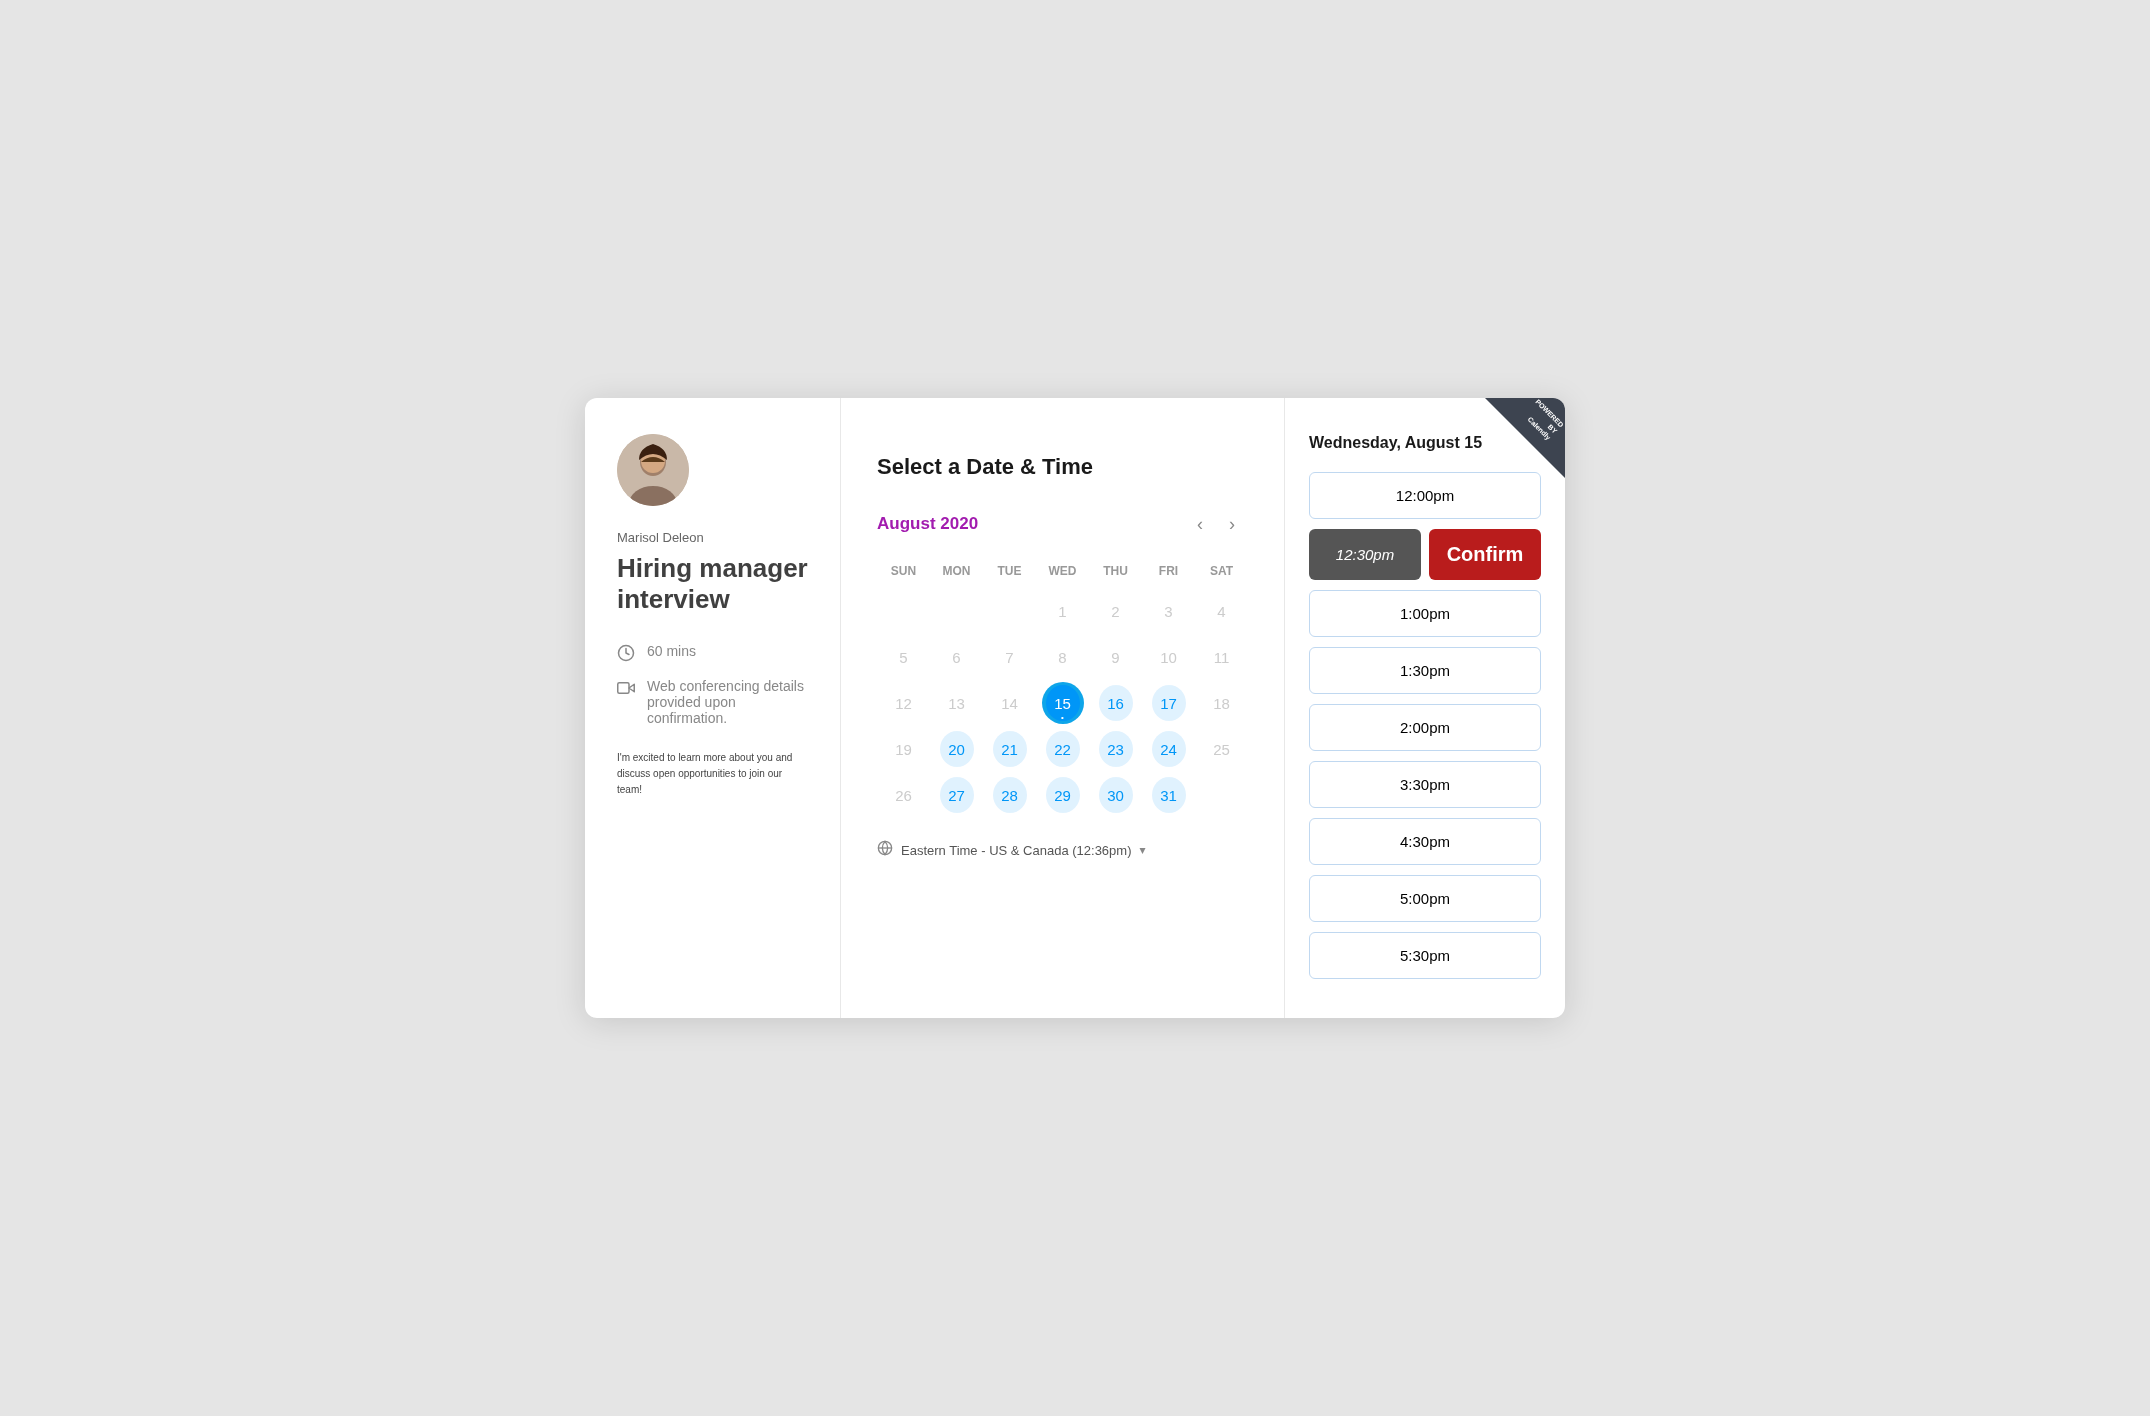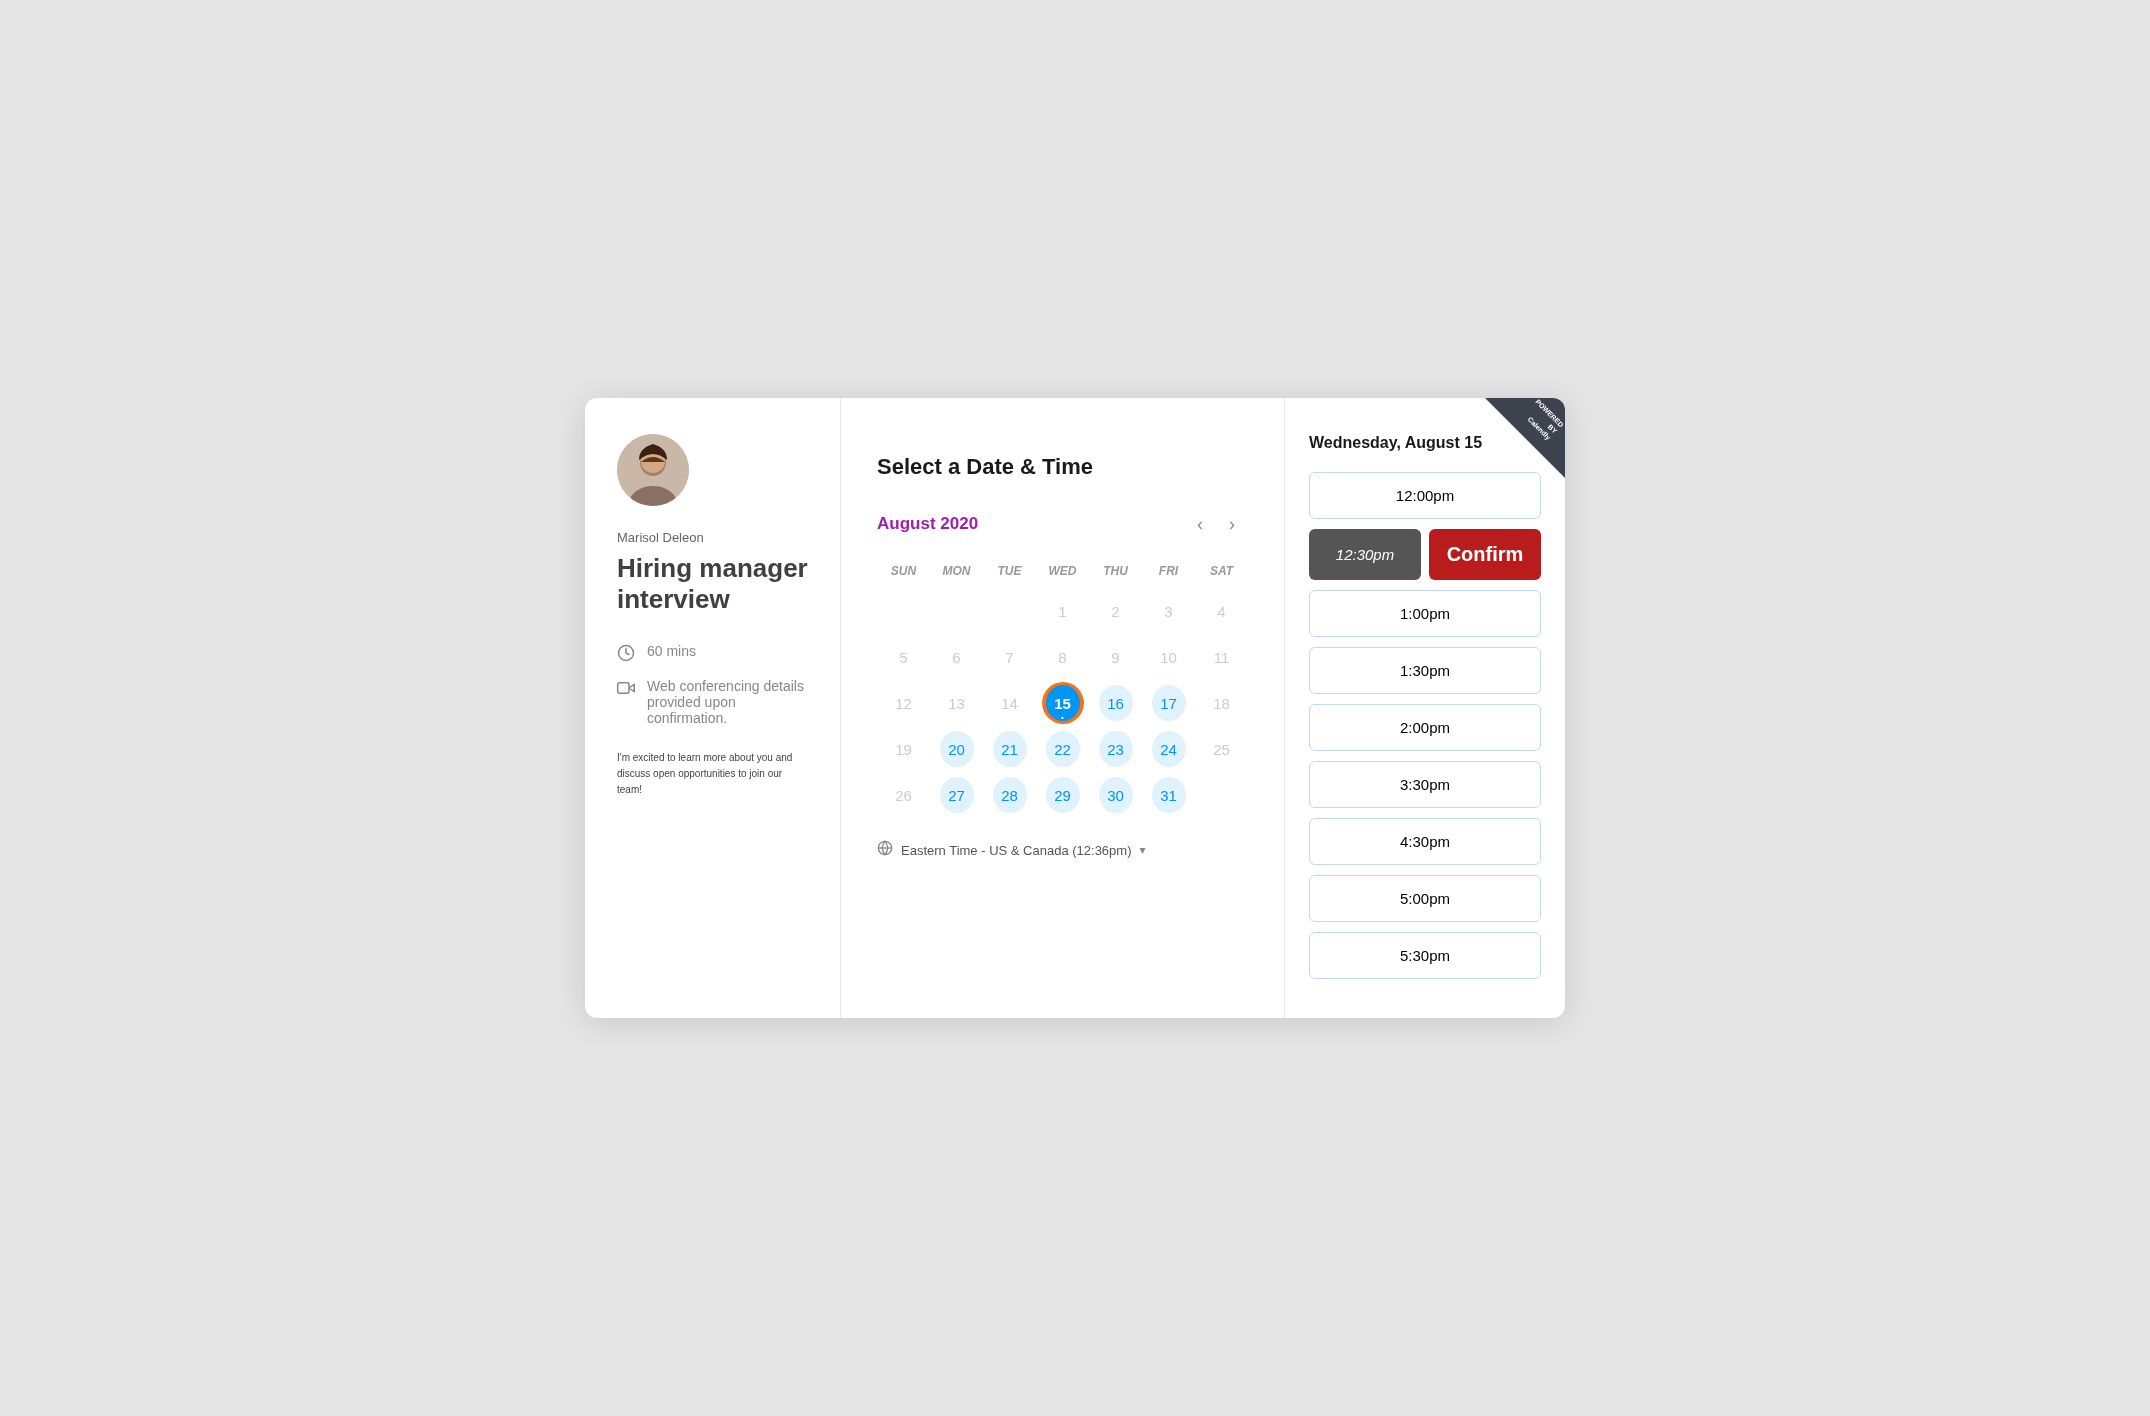--- a/index.html
+++ b/index.html
@@ -135,21 +135,20 @@
       display: grid;
       grid-template-columns: repeat(7, 1fr);
       margin-bottom: 8px;
     }
     .day-header {
       text-align: center;
       font-size: 12px;
       font-weight: 600;
       color: #999;
       padding: 4px 0;
-      font-style: italic;
     }
     .calendar-weeks {
       display: flex;
       flex-direction: column;
       gap: 4px;
     }
     .calendar-week {
       display: grid;
       grid-template-columns: repeat(7, 1fr);
     }
@@ -165,24 +164,24 @@
       margin: 0 auto;
       position: relative;
     }
     .calendar-day.empty { color: transparent; cursor: default; }
     .calendar-day.disabled { color: #ccc; cursor: default; }
     .calendar-day.available {
       color: #0096f7;
       font-weight: 500;
     }
     .calendar-day.selected {
-      background: #f97316;
+      background: #0ea5e9;
       color: #fff;
       border-radius: 50%;
-      font-weight: 700;
+      font-weight: 400;
     }
     .calendar-day.selected::after {
       content: '•';
       position: absolute;
       bottom: 2px;
       left: 50%;
       transform: translateX(-50%);
       font-size: 8px;
       color: #fff;
     }

